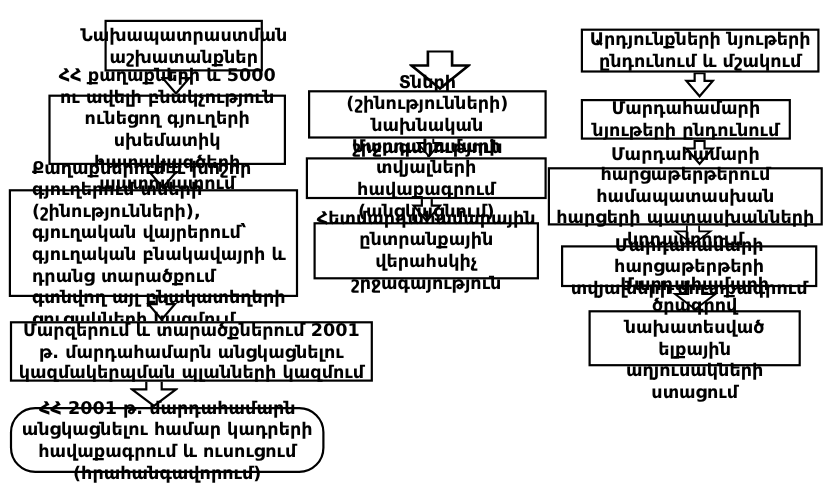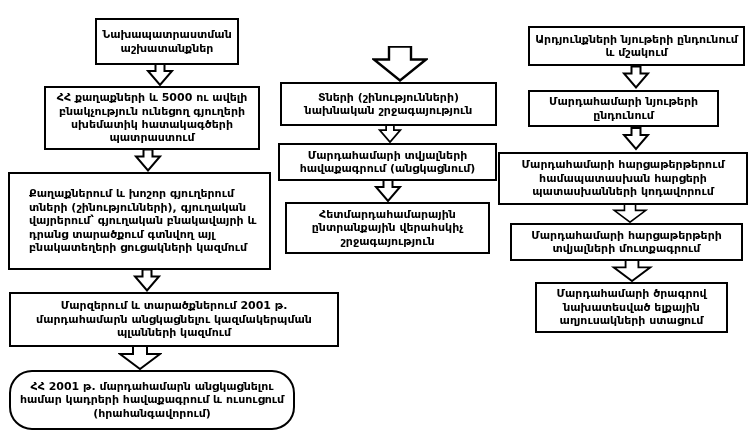--- a/index.html
+++ b/index.html
@@ -13,21 +13,21 @@
   .box{
     position:absolute;
     background:#ffffff;
     border:2px solid #000;
     box-sizing:border-box;
     display:flex;
     align-items:center;
     justify-content:center;
     text-align:center;
     font-weight:bold;
-    font-size:11px;
+    font-size:16px;
     line-height:1.22;
     color:#000;
     padding:2px 4px;
     z-index:2;
   }
   .box.title{
     font-size:13px;
     letter-spacing:.5px;
     white-space:pre-line;
     z-index:3;

